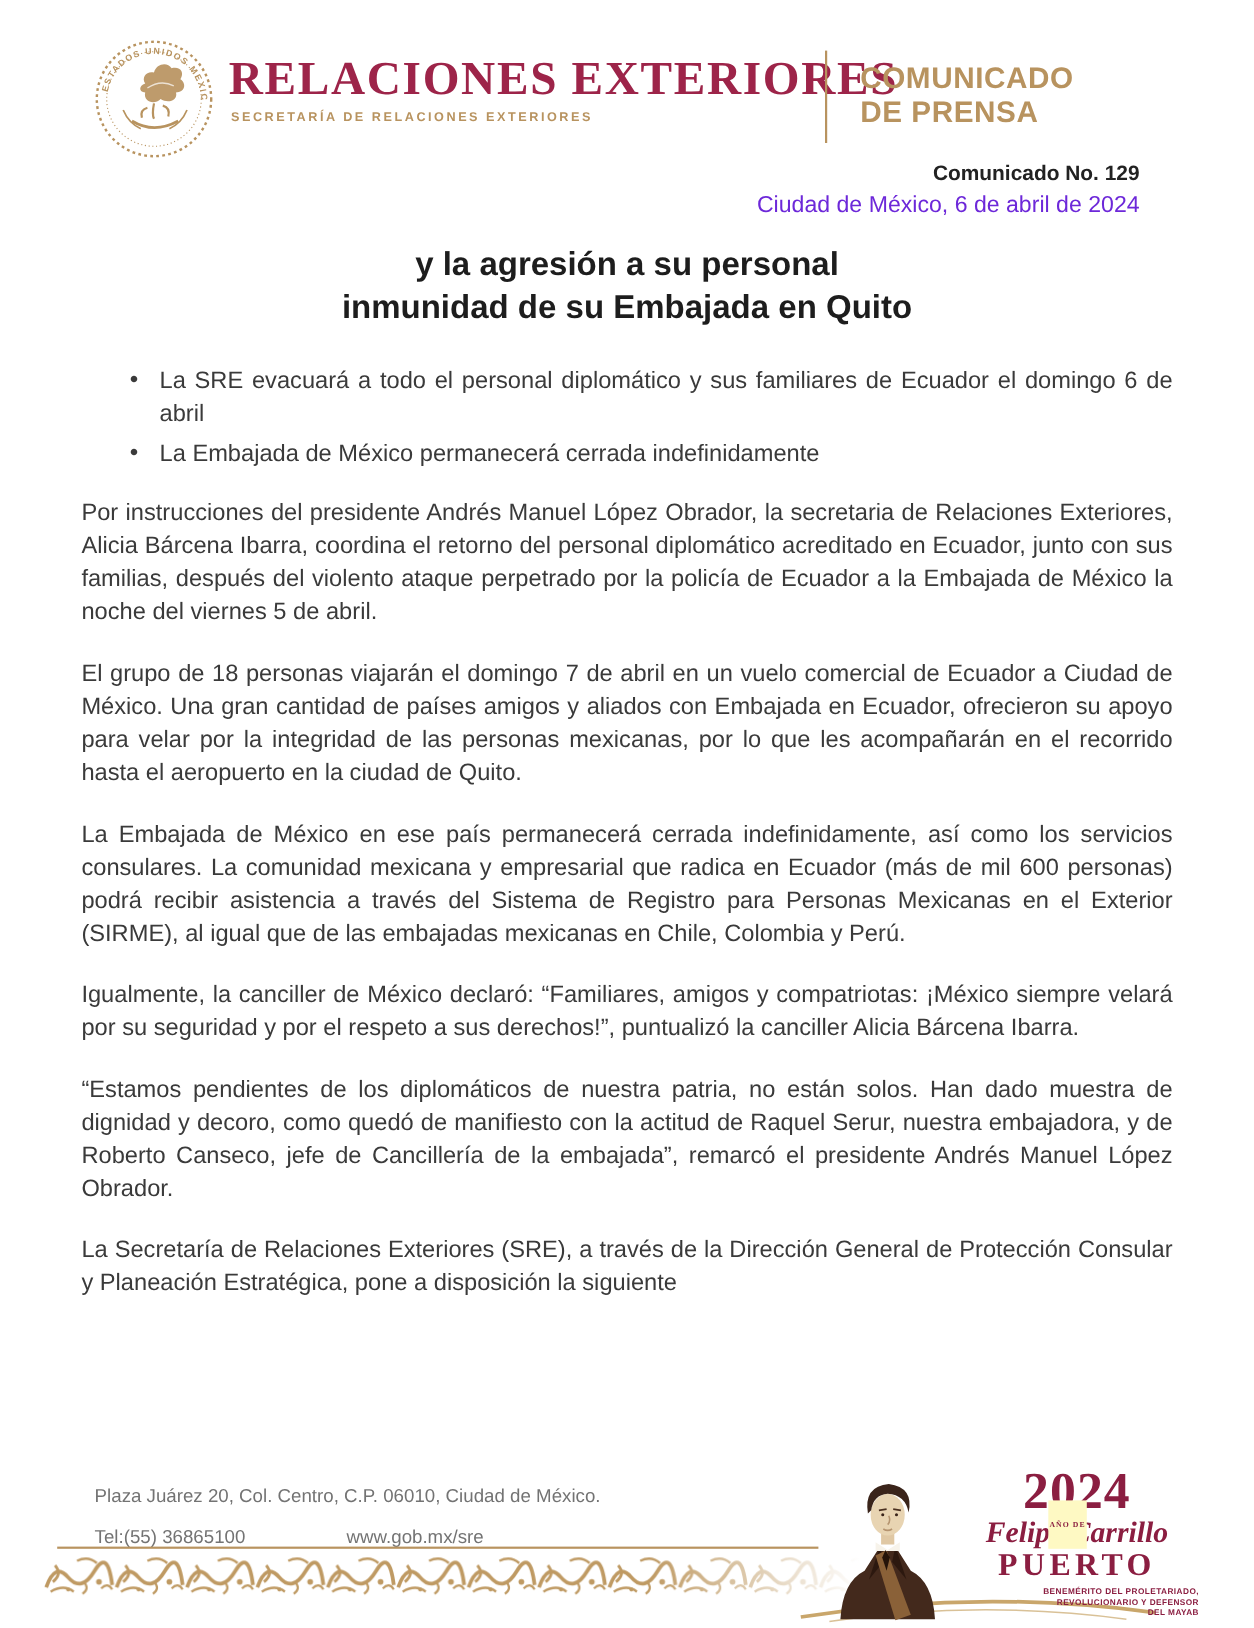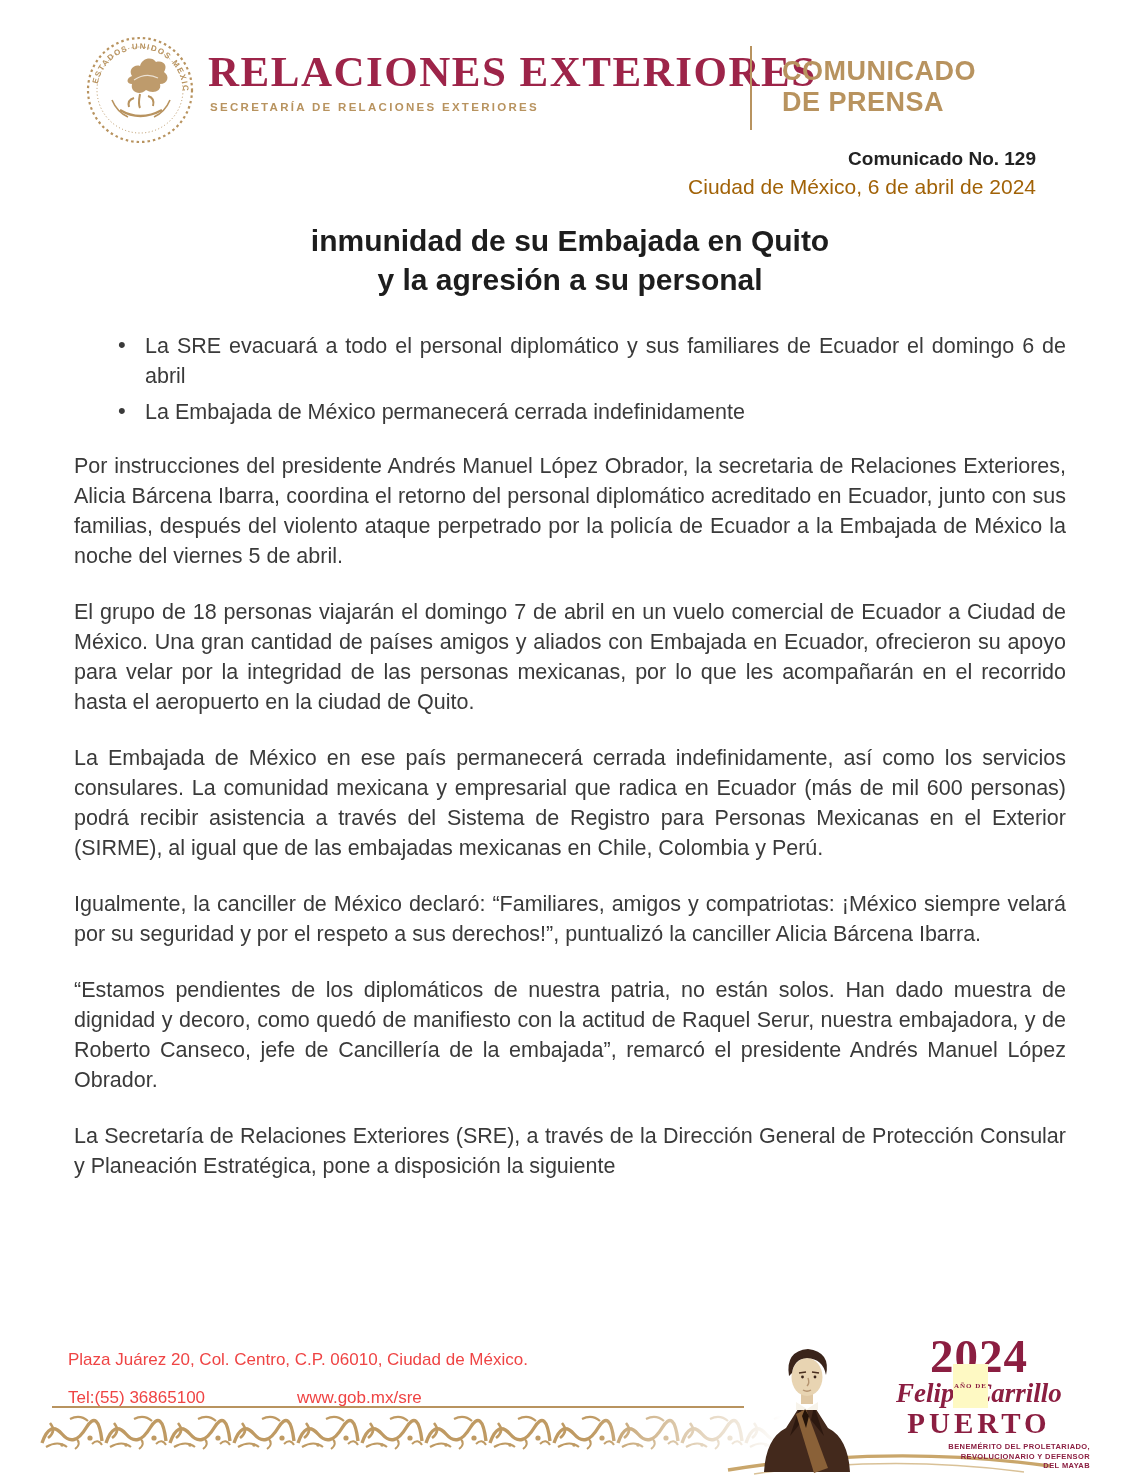--- a/index.html
+++ b/index.html
@@ -24,21 +24,21 @@
   }
   .header-divider { width:2px; height:84px; background:#b8935f; margin:12px 0 0 2px; flex:0 0 auto; }
   .press-label {
     margin-left:30px; padding-top:22px; color:#b8935f;
     font-weight:bold; font-size:27px; line-height:31px; letter-spacing:.5px;
     white-space:nowrap;
   }
   
   .meta { text-align:right; padding-right:104px; margin-top:2px; }
   .meta-no { font-size:19px; font-weight:bold; color:#222222; }
-  .meta-date { font-size:21px; color:#a16207; margin-top:5px; }
+  .meta-date { font-size:21px; color:#6d28d9; margin-top:5px; }
   
   .doc-title {
     text-align:center; margin-top:22px; font-size:30px; line-height:39px;
     font-weight:bold; color:#1d1d1d;
   }
   
   .bullets { margin-top:32px; padding:0 74px 0 116px; list-style:none; }
   .bullets li {
     position:relative; padding-left:29px; font-size:21.5px; line-height:30px;
     color:#3a3a3a; margin-bottom:6px; text-align:justify;
@@ -46,21 +46,21 @@
   .bullets li::before { content:"\2022"; position:absolute; left:2px; top:-1px; font-size:22px; color:#3a3a3a; }
   
   .body-text { padding:0 74px; }
   .body-text p {
     margin:26px 0 0 0; font-size:21.5px; line-height:30px;
     color:#3a3a3a; text-align:justify;
   }
   .body-text p:first-child { margin-top:24px; }
   
   .footer { position:absolute; left:0; right:0; bottom:0; height:138px; }
-  .footer-info { position:absolute; left:68px; top:8px; color:#ef4444; font-size:17px; line-height:20px; }
+  .footer-info { position:absolute; left:86px; top:8px; color:#737373; font-size:17px; line-height:20px; }
   .footer-line2 { margin-top:18px; }
   .footer-website { margin-left:92px; }
   .footer-rule { position:absolute; left:52px; top:64px; width:692px; height:2px; background:#b8935f; }
   .greca-band { position:absolute; left:40px; top:72px; width:800px; height:38px; }
   .greca-fade {
     position:absolute; left:590px; top:70px; width:255px; height:42px;
     background:linear-gradient(to right, rgba(255,255,255,0), #ffffff 75%);
   }
   
   .emblem { position:absolute; right:50px; top:-12px; width:340px; height:148px; }
@@ -117,22 +117,22 @@
       <div>DE PRENSA</div>
     </div>
   </div>
 
   <div class="meta">
     <div class="meta-no">Comunicado No. 129</div>
     <div class="meta-date">Ciudad de México, 6 de abril de 2024</div>
   </div>
 
   <h1 class="doc-title">
+    <div>y la agresión a su personal</div>
     <div>inmunidad de su Embajada en Quito</div>
-    <div>y la agresión a su personal</div>
   </h1>
 
   <ul class="bullets">
     <li>La SRE evacuará a todo el personal diplomático y sus familiares de Ecuador el domingo 6 de abril</li>
     <li>La Embajada de México permanecerá cerrada indefinidamente</li>
   </ul>
 
   <div class="body-text">
     <p>Por instrucciones del presidente Andrés Manuel López Obrador, la secretaria de Relaciones Exteriores, Alicia Bárcena Ibarra, coordina el retorno del personal diplomático acreditado en Ecuador, junto con sus familias, después del violento ataque perpetrado por la policía de Ecuador a la Embajada de México la noche del viernes 5 de abril.</p>
     <p>El grupo de 18 personas viajarán el domingo 7 de abril en un vuelo comercial de Ecuador a Ciudad de México. Una gran cantidad de países amigos y aliados con Embajada en Ecuador, ofrecieron su apoyo para velar por la integridad de las personas mexicanas, por lo que les acompañarán en el recorrido hasta el aeropuerto en la ciudad de Quito.</p>

